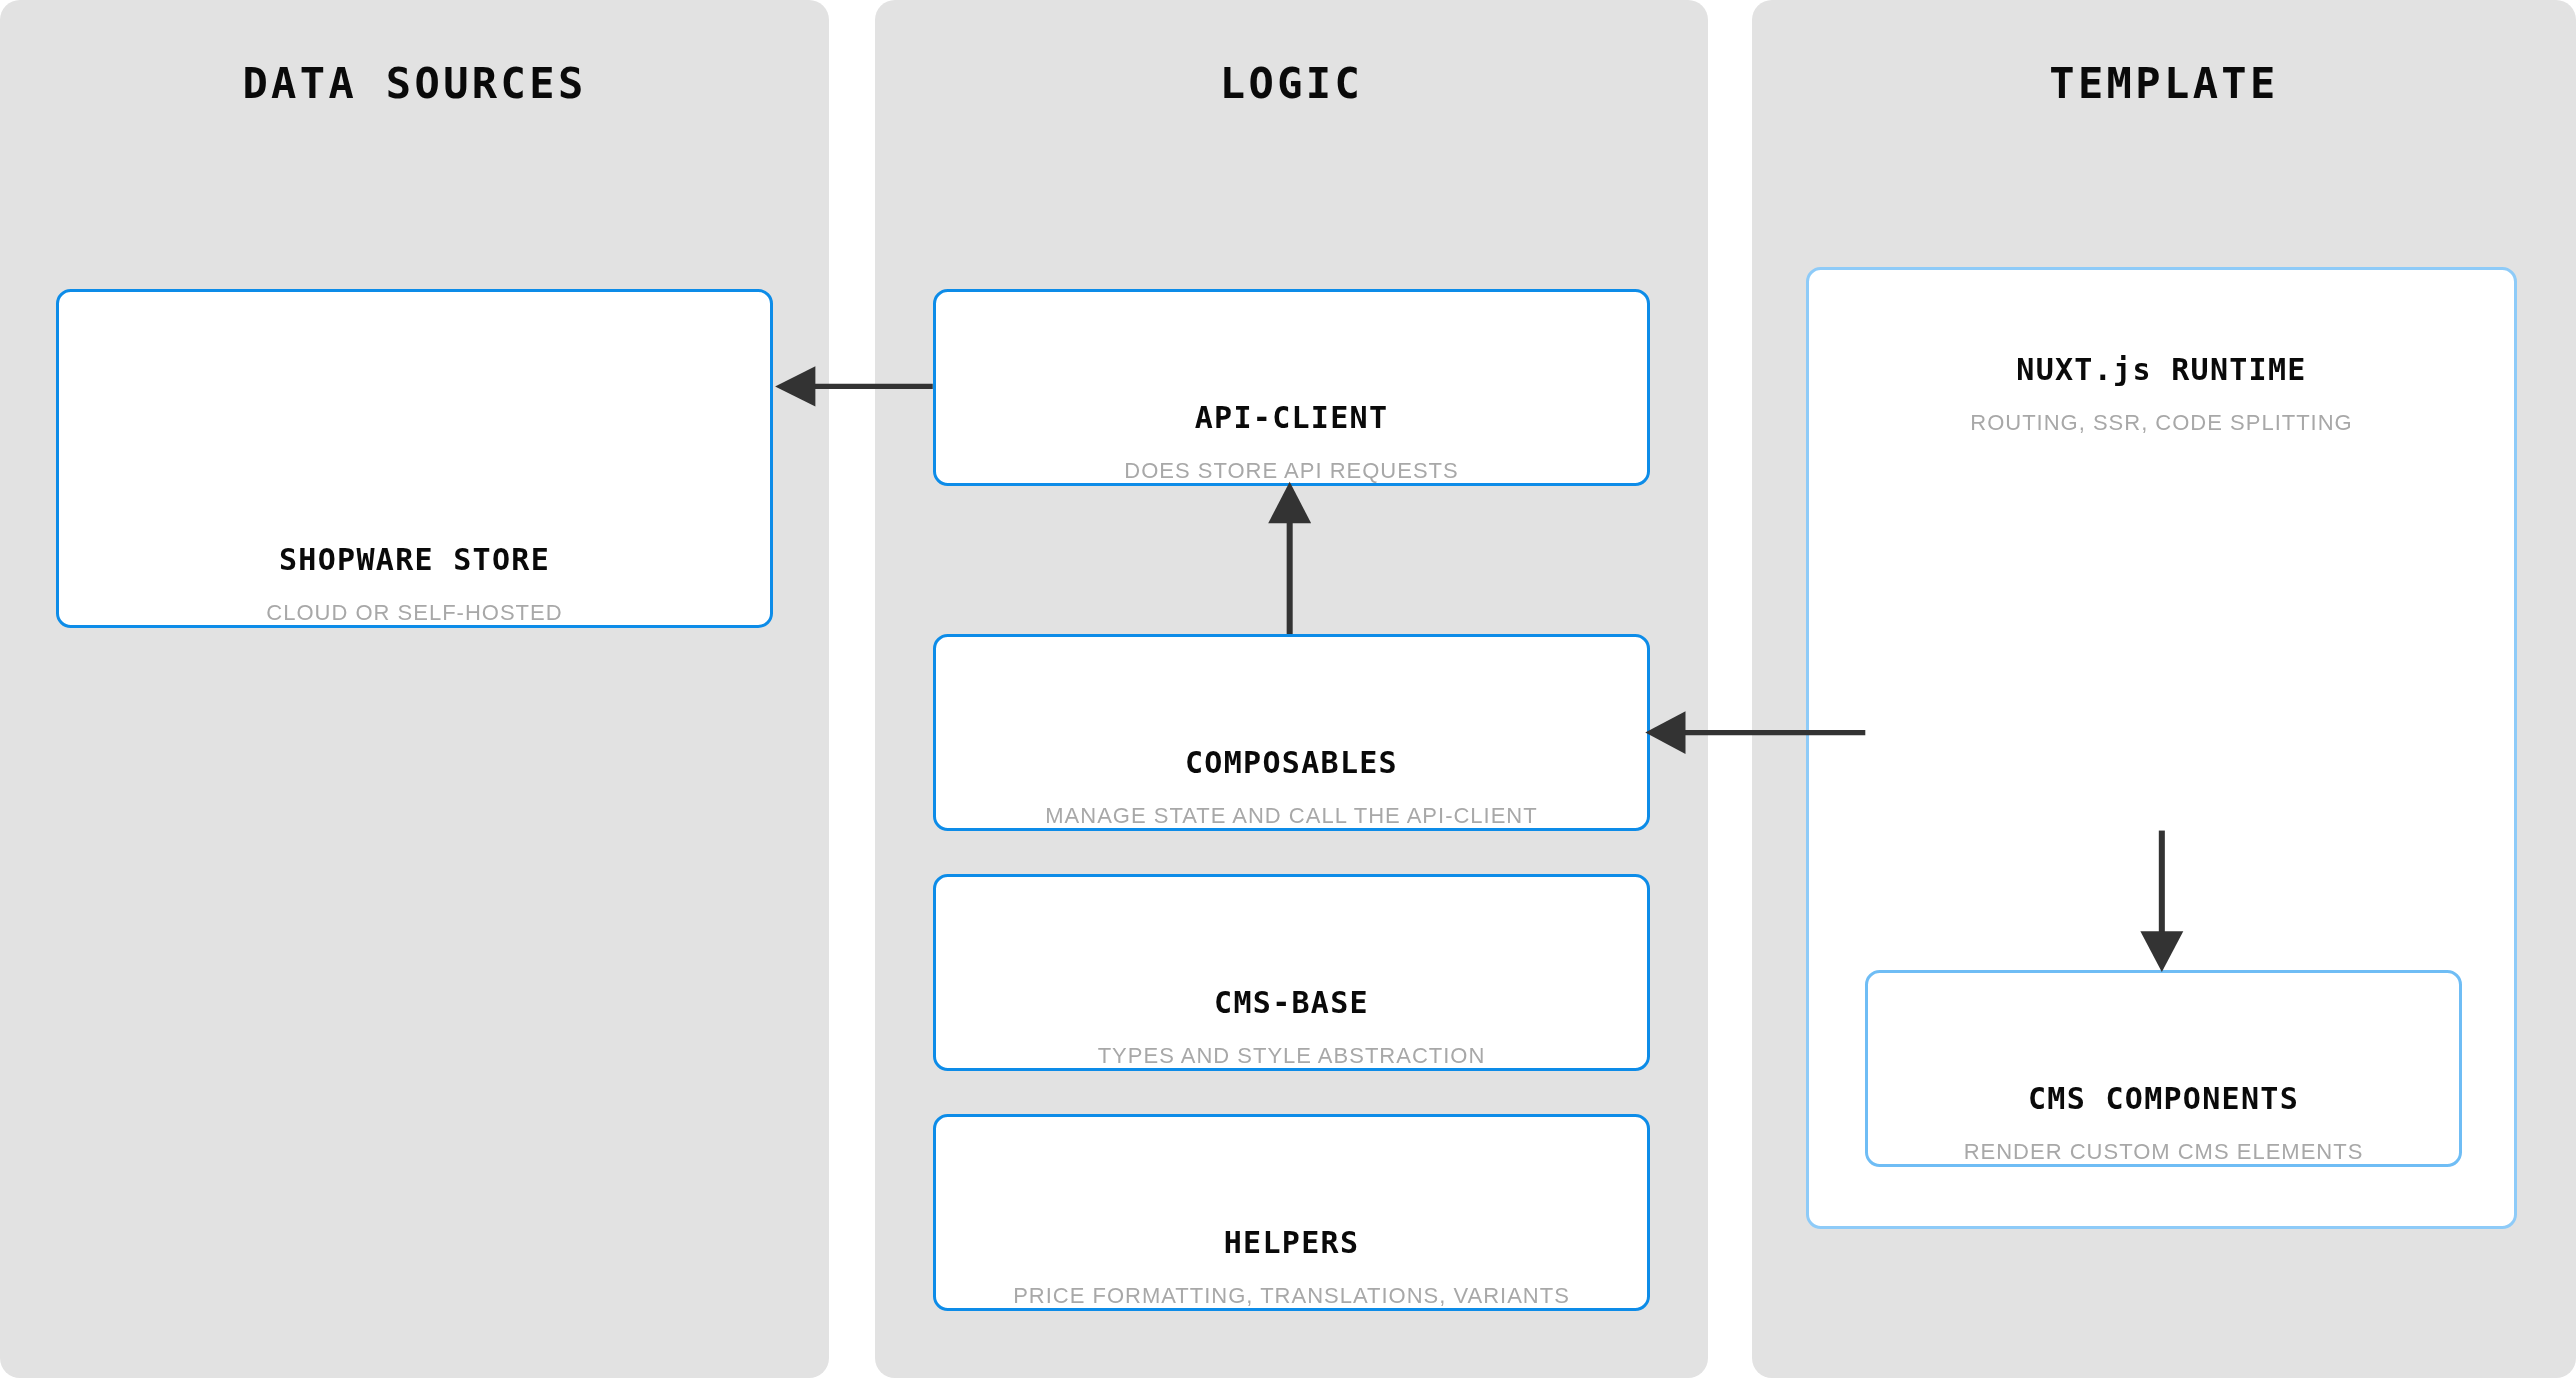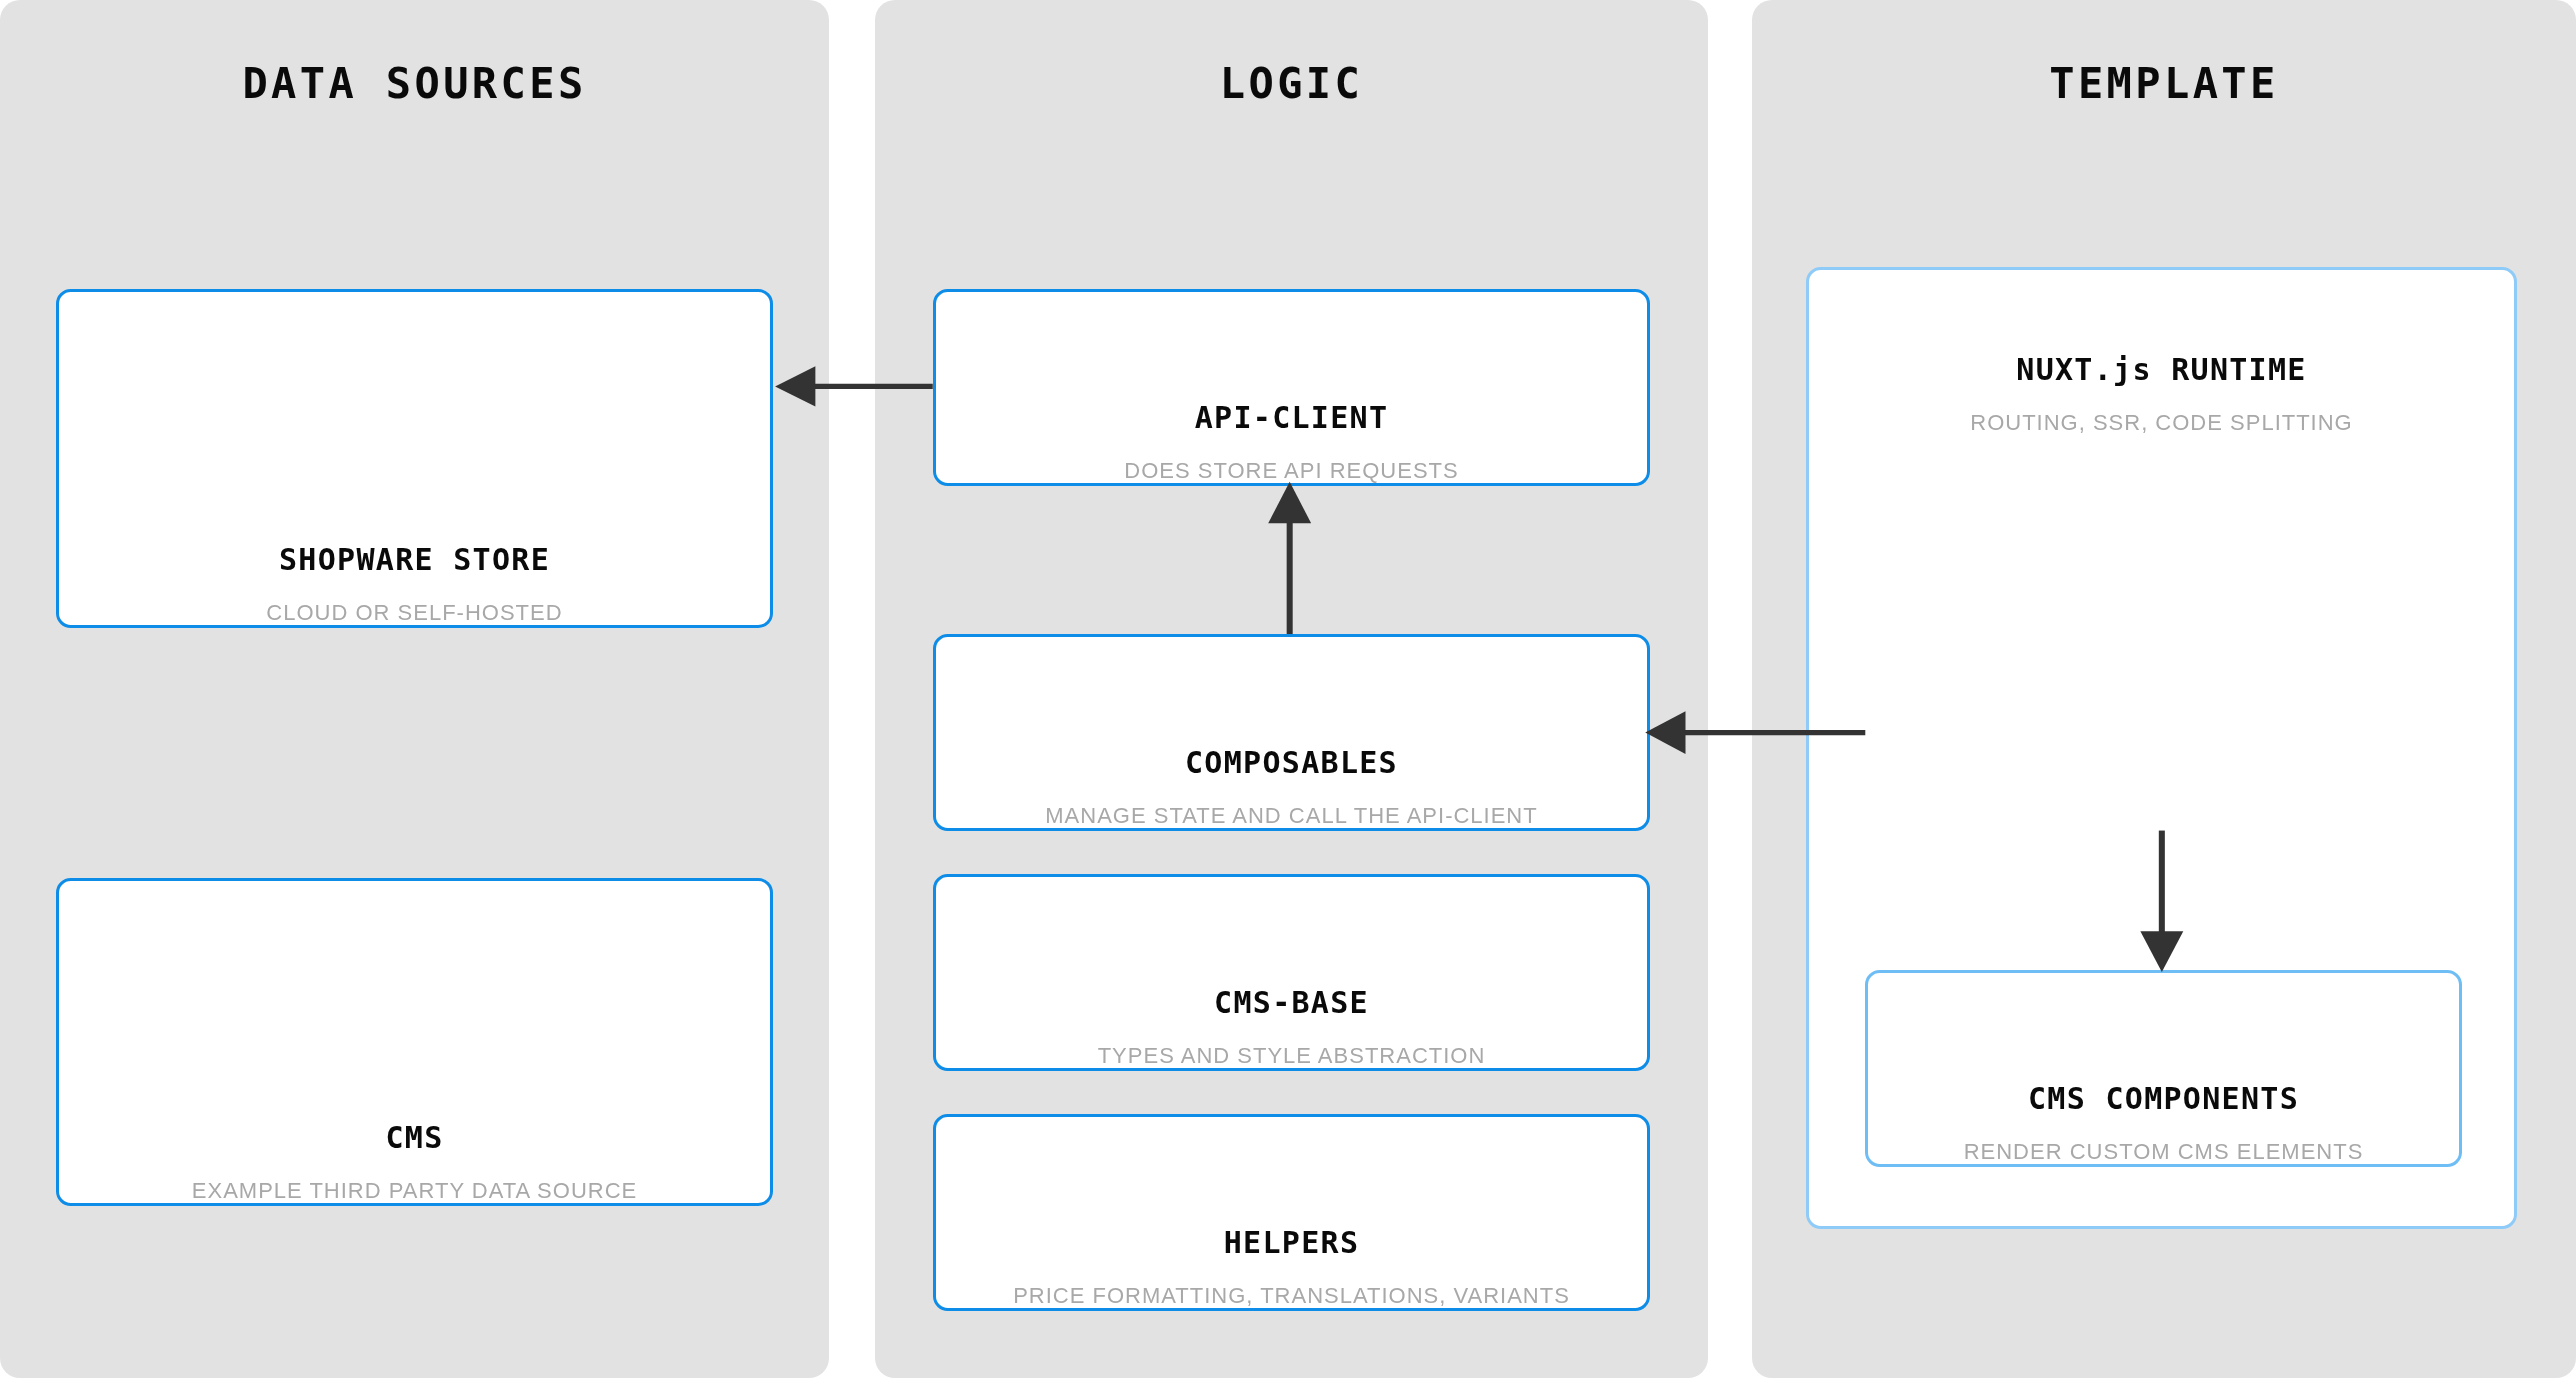--- a/index.html
+++ b/index.html
@@ -122,24 +122,20 @@
 
   <div class="lane" id="lane-template">
     <div class="lane-title">TEMPLATE</div>
   </div>
 
   <div class="node" id="node-shopware">
     <div class="node-title">SHOPWARE STORE</div>
     <div class="node-sub">CLOUD OR SELF-HOSTED</div>
   </div>
 
-  <div class="node" id="node-cms">
-    <div class="node-title">CMS</div>
-    <div class="node-sub">EXAMPLE THIRD PARTY DATA SOURCE</div>
-  </div>
 
   <div class="node" id="node-api">
     <div class="node-title">API-CLIENT</div>
     <div class="node-sub">DOES STORE API REQUESTS</div>
   </div>
 
   <div class="node" id="node-cmsbase">
     <div class="node-title">CMS-BASE</div>
     <div class="node-sub">TYPES AND STYLE ABSTRACTION</div>
   </div>

